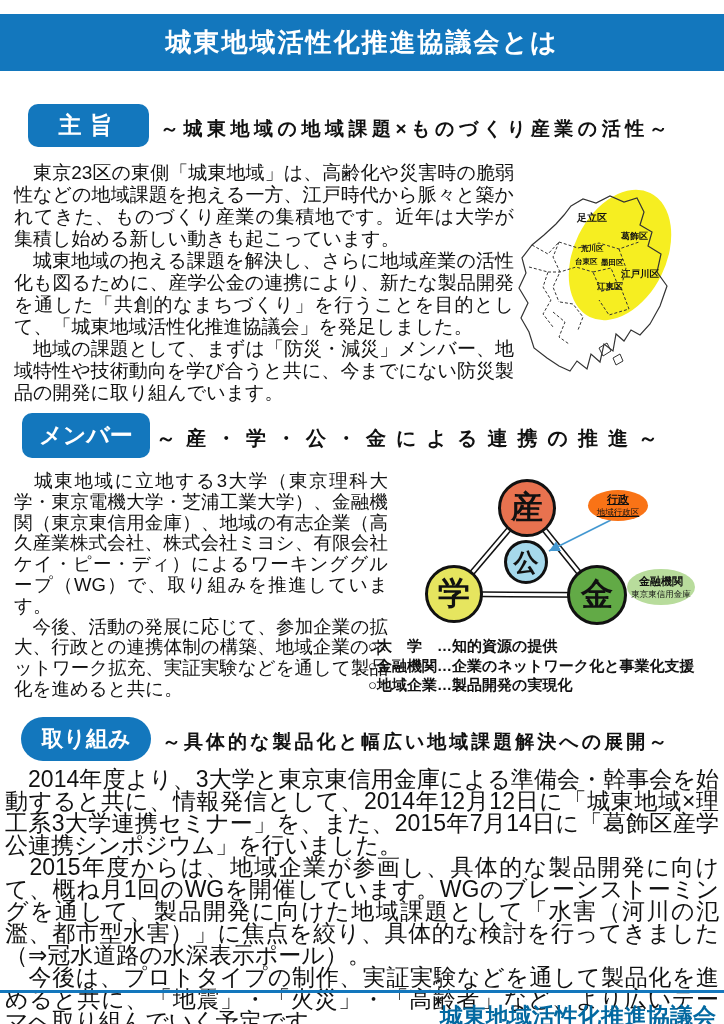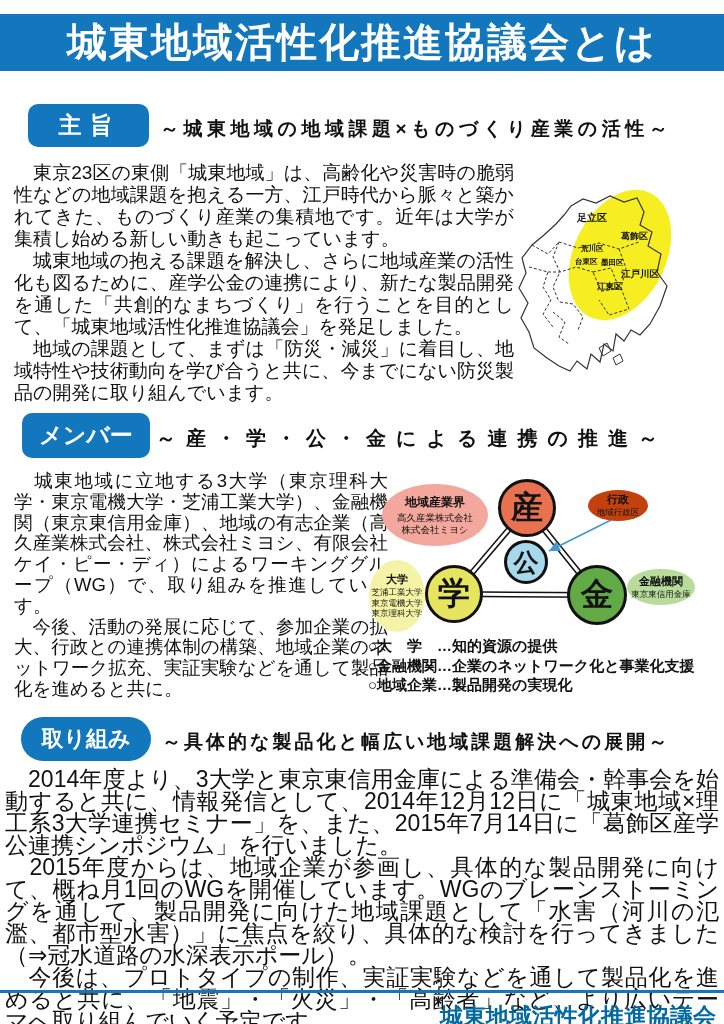--- a/index.html
+++ b/index.html
@@ -3,21 +3,21 @@
 <meta charset="utf-8">
 <title>城東地域活性化推進協議会とは</title>
 <style>
   html,body{margin:0;padding:0;background:#fff;}
   .page{position:relative;width:724px;height:1024px;background:#fff;overflow:hidden;
         font-family:"Liberation Sans","DejaVu Sans",sans-serif;color:#111;}
 
   
   .title-bar{position:absolute;left:0;top:14px;width:724px;height:57px;background:#1377bd;
              display:flex;align-items:center;justify-content:center;}
-  .title-bar .title-text{color:#fff;font-size:40px;font-weight:bold;letter-spacing:2px;white-space:nowrap;}
+  .title-bar .title-text{color:#fff;font-size:26px;font-weight:bold;letter-spacing:2px;white-space:nowrap;}
 
   
   .section-label{position:absolute;background:#1377bd;color:#fff;border-radius:10px;
                  display:flex;align-items:center;justify-content:center;font-weight:bold;white-space:nowrap;}
   #label-shushi{left:28px;top:104px;width:121px;height:43px;font-size:23px;letter-spacing:8px;padding-left:2px;box-sizing:border-box;}
   #label-member{left:22px;top:413px;width:128px;height:45px;font-size:23px;}
   #label-torikumi{left:21px;top:717px;width:130px;height:44px;font-size:22px;border-radius:22px;}
 
   .section-heading{position:absolute;font-weight:bold;color:#111;white-space:nowrap;}
   #heading-shushi{left:160px;top:116px;font-size:19px;letter-spacing:4.5px;}
@@ -45,21 +45,21 @@
   .callout .c-sub{white-space:nowrap;}
   .node{position:absolute;border:3px solid #111;border-radius:50%;display:flex;align-items:center;
         justify-content:center;font-weight:bold;box-sizing:border-box;z-index:2;color:#111;}
   #node-san{left:113px;top:1px;width:58px;height:58px;background:#e8724f;font-size:32px;}
   #node-ko{left:119px;top:62px;width:44px;height:44px;background:#a6d9ec;font-size:25px;z-index:3;}
   #node-gaku{left:40px;top:87px;width:58px;height:58px;background:#e6e55f;font-size:32px;}
   #node-kin{left:182px;top:87px;width:60px;height:60px;background:#62aa46;font-size:32px;}
   #callout-industry{left:-3px;top:6px;width:106px;height:62px;background:#f4a79d;}
   #callout-industry .c-title{font-size:12px;margin-bottom:2px;}
   #callout-industry .c-sub{font-size:9.5px;}
-  #callout-gov{left:203px;top:12px;width:60px;height:31px;background:#c2410c;}
+  #callout-gov{left:203px;top:12px;width:60px;height:31px;background:#f97316;text-decoration:underline;}
   #callout-gov .c-title{font-size:11px;}
   #callout-gov .c-sub{font-size:8.5px;}
   #callout-univ{left:-16px;top:82px;width:56px;height:72px;background:#f5f3a6;}
   #callout-univ .c-title{font-size:11px;}
   #callout-univ .c-sub{font-size:8.5px;}
   #callout-finance{left:242px;top:91px;width:68px;height:36px;background:#b8dc9c;}
   #callout-finance .c-title{font-size:11px;}
   #callout-finance .c-sub{font-size:8.5px;}
 
   #bullets{position:absolute;left:368px;top:636px;font-size:15px;line-height:19.5px;font-weight:bold;}
@@ -76,21 +76,21 @@
 
   <div class="title-bar">
     <span class="title-text">城東地域活性化推進協議会とは</span>
   </div>
 
   <div class="section-label" id="label-shushi">主旨</div>
   <div class="section-heading" id="heading-shushi">～城東地域の地域課題×ものづくり産業の活性～</div>
   <div class="body-text" id="shushi-body">
     <p>　東京23区の東側「城東地域」は、高齢化や災害時の脆弱性などの地域課題を抱える一方、江戸時代から脈々と築かれてきた、ものづくり産業の集積地です。近年は大学が集積し始める新しい動きも起こっています。</p>
     <p>　城東地域の抱える課題を解決し、さらに地域産業の活性化も図るために、産学公金の連携により、新たな製品開発を通した「共創的なまちづくり」を行うことを目的として、「城東地域活性化推進協議会」を発足しました。</p>
-    <p>　地域の課題として、まずは「防災・減災」に着目し、地域特性や技術動向を学び合うと共に、今までにない防災製品の開発に取り組んでいます。</p>
+    <p>　地域の課題として、まずは「防災・減災」メンバー、地域特性や技術動向を学び合うと共に、今までにない防災製品の開発に取り組んでいます。</p>
   </div>
 
   <div id="map">
     <svg width="218" height="218" viewBox="0 0 218 218">
       <ellipse cx="117" cy="83" rx="46" ry="69" transform="rotate(26 117 83)" fill="#f6ee21"></ellipse>
 
       <path d="M68,34 L80,27 L93,31 L107,24 L121,30 L134,26
                L141,40 L137,53 L149,60 L145,74 L158,82 L154,100 L164,114 L157,134
                L147,152 L137,163 L128,158 L121,169 L113,162 L110,179 L101,172
                L97,190 L88,182 L84,197 L74,189 L67,199 L56,194 L44,186 L31,176
@@ -141,34 +141,23 @@
         <line x1="142" y1="30" x2="69" y2="116" stroke="#111" stroke-width="6"></line>
         <line x1="142" y1="30" x2="69" y2="116" stroke="#fff" stroke-width="3"></line>
         <line x1="142" y1="30" x2="212" y2="117" stroke="#111" stroke-width="6"></line>
         <line x1="142" y1="30" x2="212" y2="117" stroke="#fff" stroke-width="3"></line>
         <line x1="69" y1="116" x2="212" y2="117" stroke="#111" stroke-width="6"></line>
         <line x1="69" y1="116" x2="212" y2="117" stroke="#fff" stroke-width="3"></line>
       </g>
       <line x1="226" y1="42" x2="164" y2="73" stroke="#4398d1" stroke-width="1.8" marker-end="url(#arr)"></line>
     </svg>
 
-    <div class="callout" id="callout-industry">
-      <span class="c-title">地域産業界</span>
-      <span class="c-sub">高久産業株式会社</span>
-      <span class="c-sub">株式会社ミヨシ</span>
-    </div>
     <div class="callout" id="callout-gov">
       <span class="c-title">行政</span>
       <span class="c-sub">地域行政区</span>
-    </div>
-    <div class="callout" id="callout-univ">
-      <span class="c-title">大学</span>
-      <span class="c-sub">芝浦工業大学</span>
-      <span class="c-sub">東京電機大学</span>
-      <span class="c-sub">東京理科大学</span>
     </div>
     <div class="callout" id="callout-finance">
       <span class="c-title">金融機関</span>
       <span class="c-sub">東京東信用金庫</span>
     </div>
 
     <div class="node" id="node-san">産</div>
     <div class="node" id="node-ko">公</div>
     <div class="node" id="node-gaku">学</div>
     <div class="node" id="node-kin">金</div>

